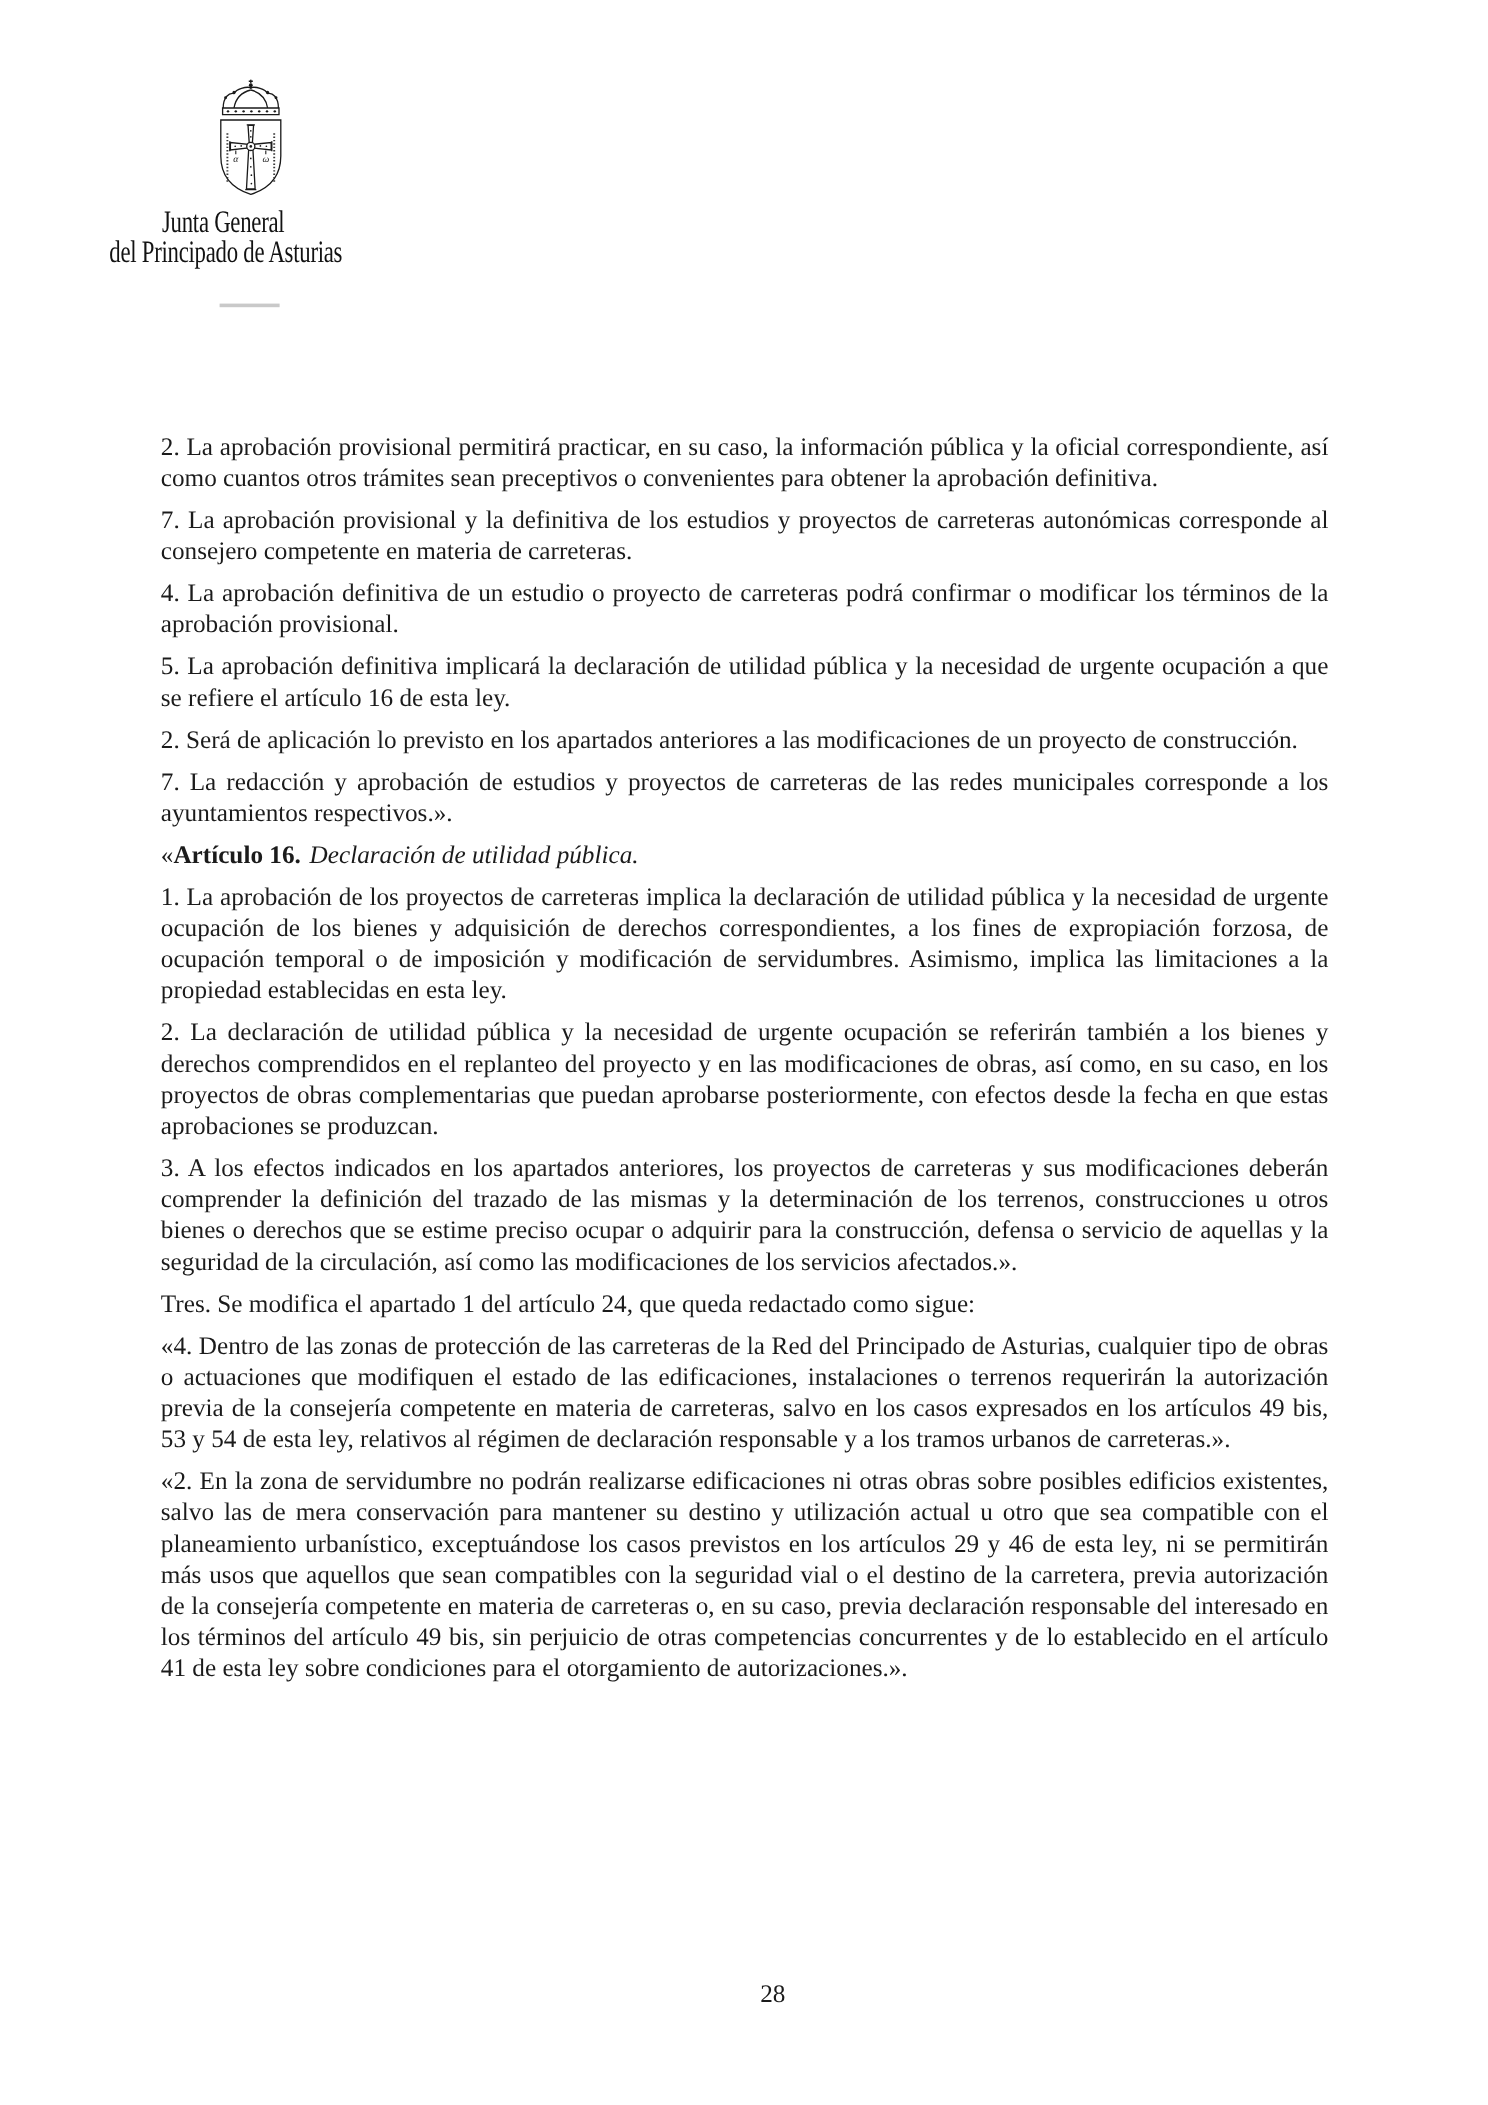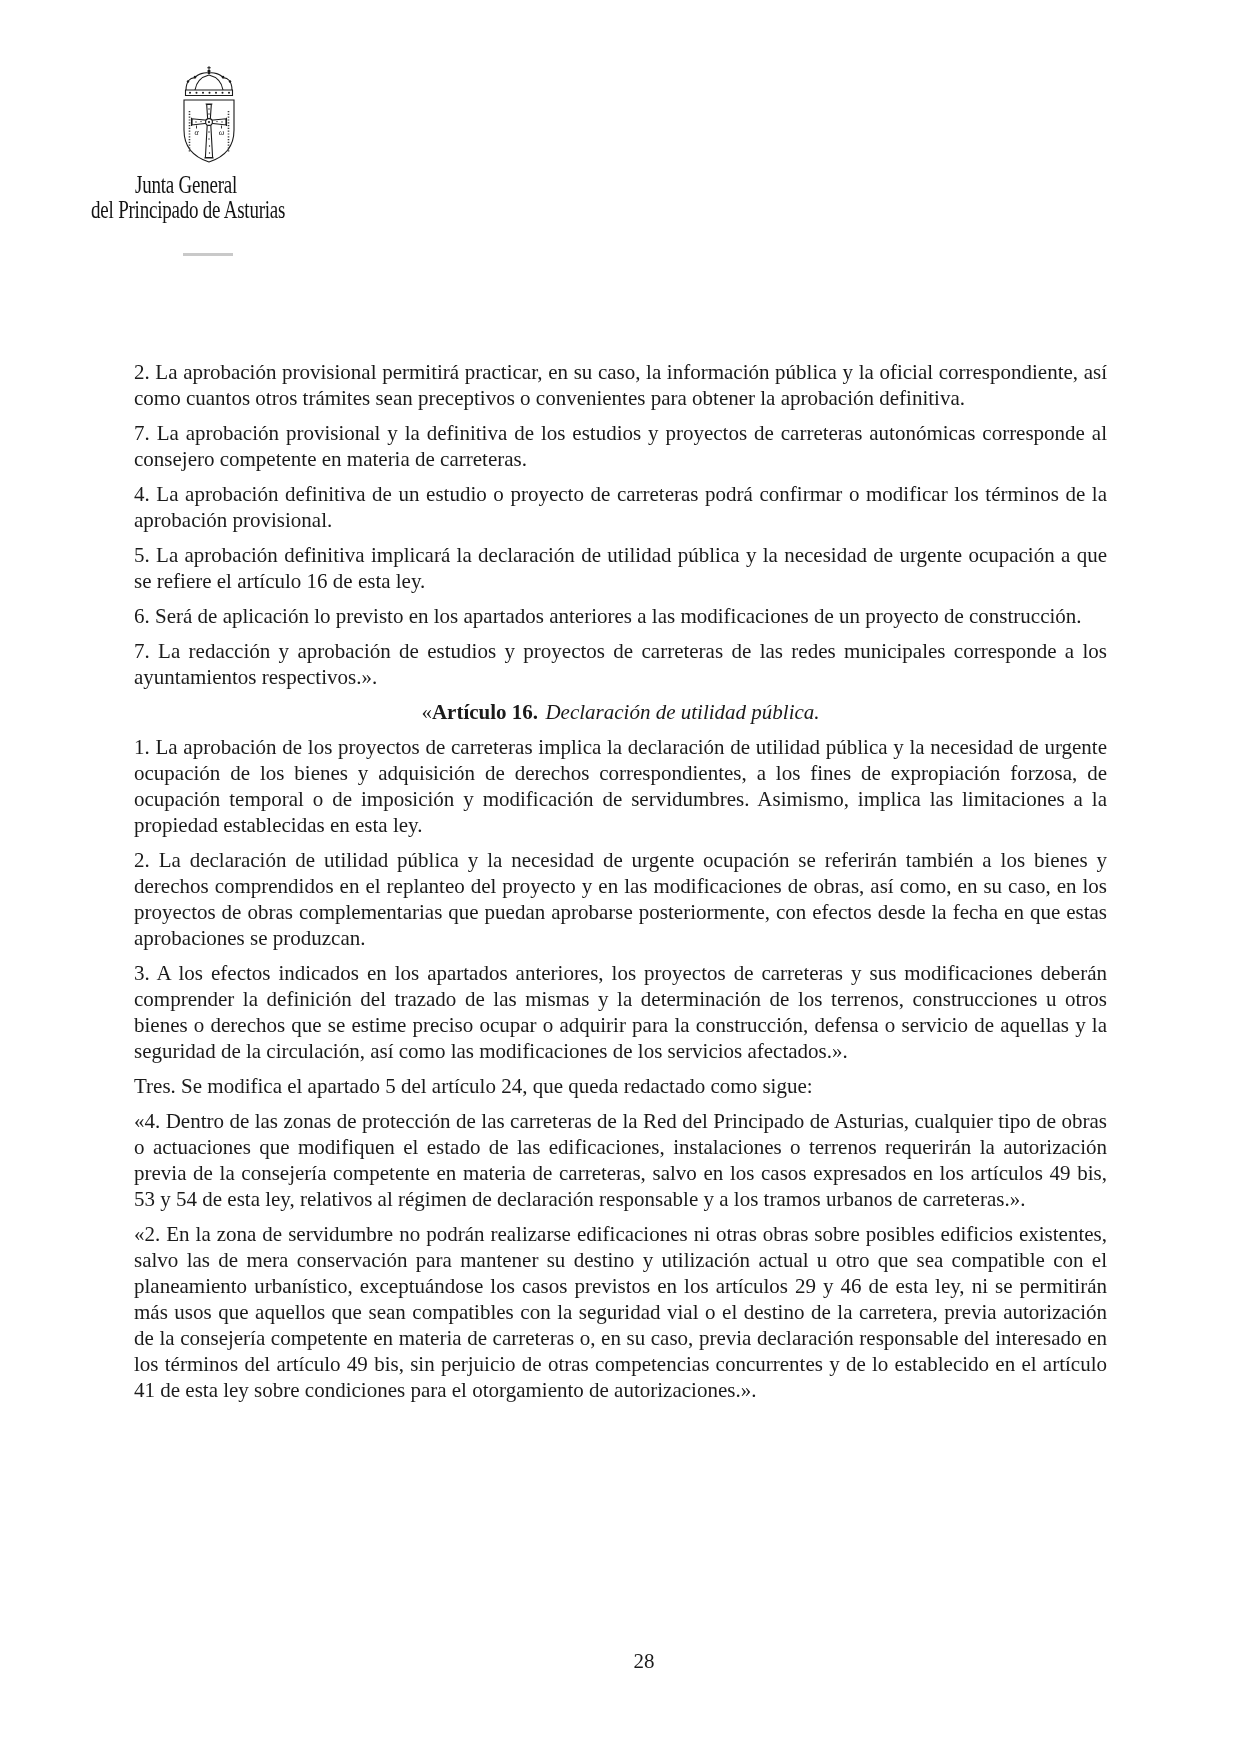--- a/index.html
+++ b/index.html
@@ -53,21 +53,21 @@
     line-height:26px;
     text-align:justify;
     text-justify:inter-word;
     hyphens:none;
     margin-top:24px;
   }
   .doc-body p{
     margin:0 0 9px 0;
     padding:0;
   }
-  .article-heading{text-align:center;}
+  .article-heading{text-align:left;}
   .article-heading .art-num{font-weight:bold;}
   .article-heading .art-title{font-style:italic;margin-left:0.35em;}
   
   .page-number{
     position:absolute;
     left:0;
     top:1648px;
     width:100%;
     text-align:center;
     font-size:21px;
@@ -139,26 +139,26 @@
     <div>del Principado de Asturias</div>
   </div>
 
   <div class="letterhead-divider"></div>
 
   <main class="doc-body">
     <p>2. La aprobación provisional permitirá practicar, en su caso, la información pública y la oficial correspondiente, así como cuantos otros trámites sean preceptivos o convenientes para obtener la aprobación definitiva.</p>
     <p>7. La aprobación provisional y la definitiva de los estudios y proyectos de carreteras autonómicas corresponde al consejero competente en materia de carreteras.</p>
     <p>4. La aprobación definitiva de un estudio o proyecto de carreteras podrá confirmar o modificar los términos de la aprobación provisional.</p>
     <p>5. La aprobación definitiva implicará la declaración de utilidad pública y la necesidad de urgente ocupación a que se refiere el artículo 16 de esta ley.</p>
-    <p>6. Será de aplicación lo previsto en los apartados anteriores a las modificaciones de un proyecto de construcción.</p>
+    <p>2. Será de aplicación lo previsto en los apartados anteriores a las modificaciones de un proyecto de construcción.</p>
     <p>7. La redacción y aprobación de estudios y proyectos de carreteras de las redes municipales corresponde a los ayuntamientos respectivos.».</p>
     <p class="article-heading"><span>«</span><span class="art-num">Artículo 16.</span><span class="art-title">Declaración de utilidad pública.</span></p>
     <p>1. La aprobación de los proyectos de carreteras implica la declaración de utilidad pública y la necesidad de urgente ocupación de los bienes y adquisición de derechos correspondientes, a los fines de expropiación forzosa, de ocupación temporal o de imposición y modificación de servidumbres. Asimismo, implica las limitaciones a la propiedad establecidas en esta ley.</p>
     <p>2. La declaración de utilidad pública y la necesidad de urgente ocupación se referirán también a los bienes y derechos comprendidos en el replanteo del proyecto y en las modificaciones de obras, así como, en su caso, en los proyectos de obras complementarias que puedan aprobarse posteriormente, con efectos desde la fecha en que estas aprobaciones se produzcan.</p>
     <p>3. A los efectos indicados en los apartados anteriores, los proyectos de carreteras y sus modificaciones deberán comprender la definición del trazado de las mismas y la determinación de los terrenos, construcciones u otros bienes o derechos que se estime preciso ocupar o adquirir para la construcción, defensa o servicio de aquellas y la seguridad de la circulación, así como las modificaciones de los servicios afectados.».</p>
-    <p>Tres. Se modifica el apartado 5 del artículo 24, que queda redactado como sigue:</p>
+    <p>Tres. Se modifica el apartado 1 del artículo 24, que queda redactado como sigue:</p>
     <p>«4. Dentro de las zonas de protección de las carreteras de la Red del Principado de Asturias, cualquier tipo de obras o actuaciones que modifiquen el estado de las edificaciones, instalaciones o terrenos requerirán la autorización previa de la consejería competente en materia de carreteras, salvo en los casos expresados en los artículos 49 bis, 53 y 54 de esta ley, relativos al régimen de declaración responsable y a los tramos urbanos de carreteras.».</p>
     <p>«2. En la zona de servidumbre no podrán realizarse edificaciones ni otras obras sobre posibles edificios existentes, salvo las de mera conservación para mantener su destino y utilización actual u otro que sea compatible con el planeamiento urbanístico, exceptuándose los casos previstos en los artículos 29 y 46 de esta ley, ni se permitirán más usos que aquellos que sean compatibles con la seguridad vial o el destino de la carretera, previa autorización de la consejería competente en materia de carreteras o, en su caso, previa declaración responsable del interesado en los términos del artículo 49 bis, sin perjuicio de otras competencias concurrentes y de lo establecido en el artículo 41 de esta ley sobre condiciones para el otorgamiento de autorizaciones.».</p>
   </main>
 
   <div class="page-number">28</div>
 
 </div>
 
 </body></html>

